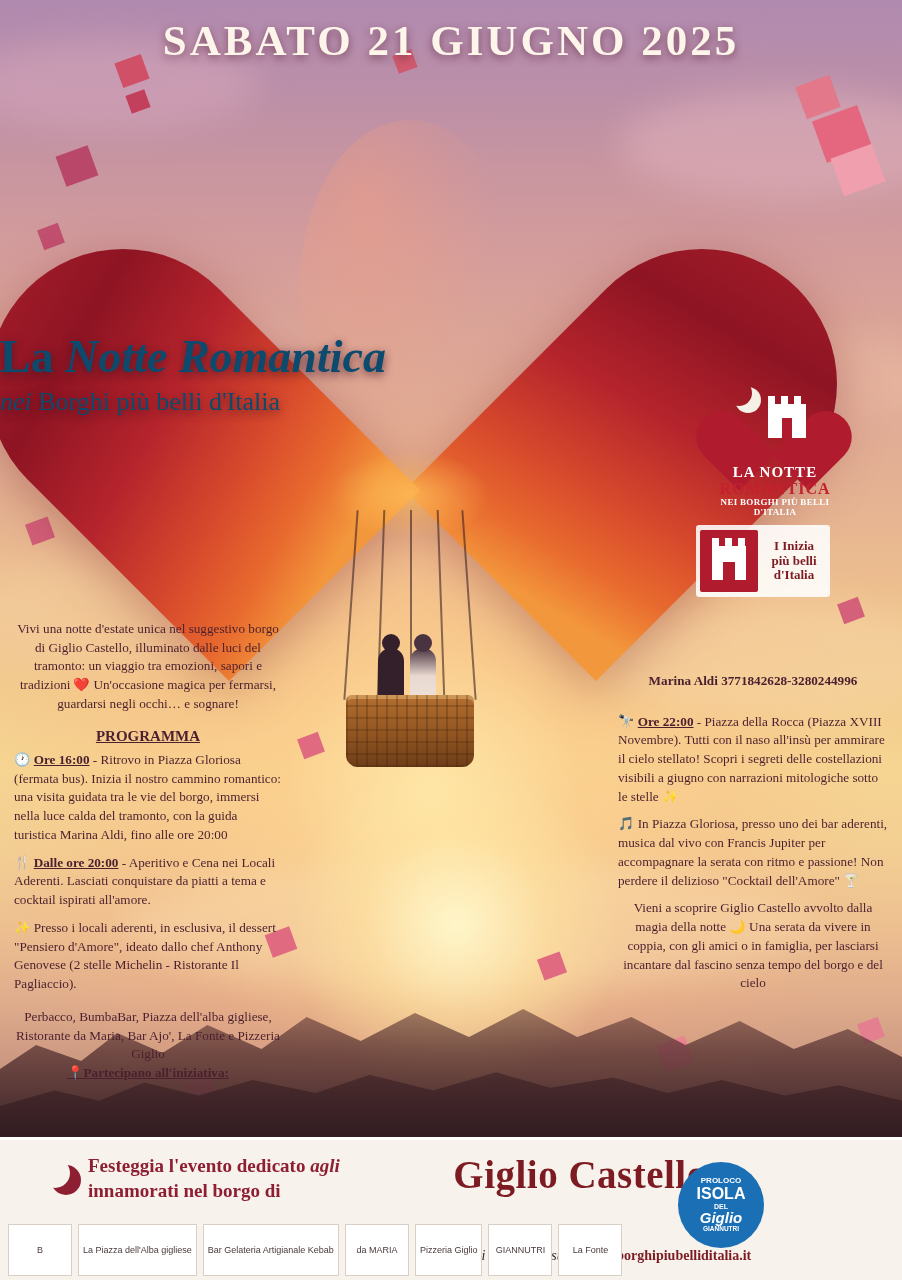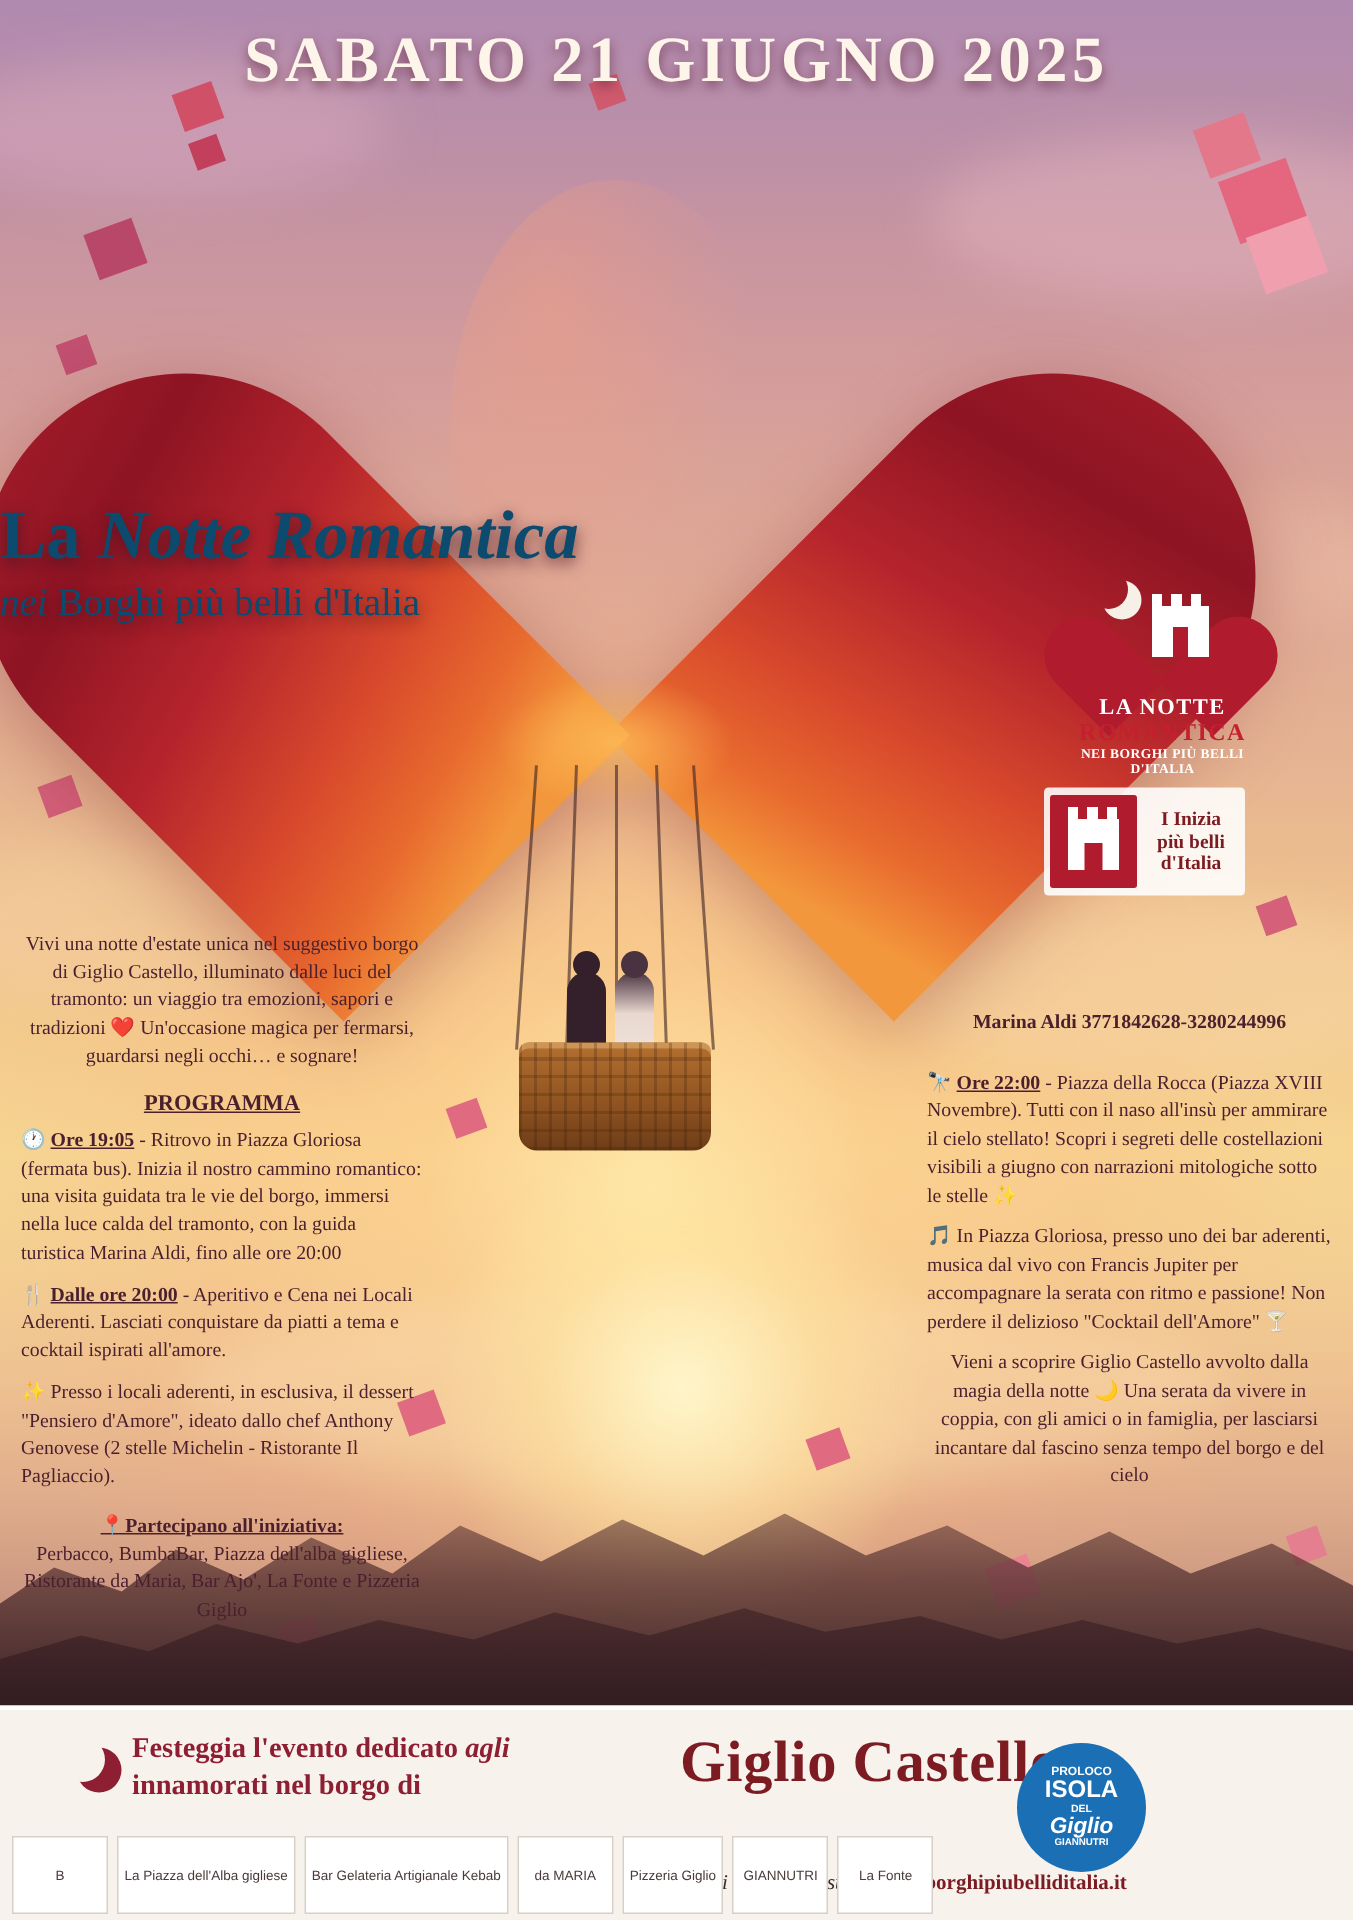--- a/index.html
+++ b/index.html
@@ -484,36 +484,36 @@
       <div>d'Italia</div>
     </div>
   </div>
 
   <div class="copy left-col">
     <div class="intro">Vivi una notte d'estate unica nel suggestivo borgo di Giglio Castello, illuminato dalle luci del tramonto: un viaggio tra emozioni, sapori e tradizioni ❤️ Un'occasione magica per fermarsi, guardarsi negli occhi… e sognare!</div>
     <div class="prog-title">PROGRAMMA</div>
 
     <div class="blk">
       <span>🕐</span>
-      <b><u>Ore 19:05</u></b><span> - Ritrovo in Piazza Gloriosa (fermata bus). Inizia il nostro cammino romantico: una visita guidata tra le vie del borgo, immersi nella luce calda del tramonto, con la guida turistica Marina Aldi, fino alle ore 20:00</span>
+      <b><u>Ore 16:00</u></b><span> - Ritrovo in Piazza Gloriosa (fermata bus). Inizia il nostro cammino romantico: una visita guidata tra le vie del borgo, immersi nella luce calda del tramonto, con la guida turistica Marina Aldi, fino alle ore 20:00</span>
     </div>
 
     <div class="blk">
       <span>🍴</span>
       <b><u>Dalle ore 20:00</u></b><span> - Aperitivo e Cena nei Locali Aderenti. Lasciati conquistare da piatti a tema e cocktail ispirati all'amore.</span>
     </div>
 
     <div class="blk">
       <span>✨</span>
       <span>Presso i locali aderenti, in esclusiva, il dessert "Pensiero d'Amore", ideato dallo chef Anthony Genovese (2 stelle Michelin - Ristorante Il Pagliaccio).</span>
     </div>
 
     <div class="partecipano">
+      <div>Perbacco, BumbaBar, Piazza dell'alba gigliese, Ristorante da Maria, Bar Ajo', La Fonte e Pizzeria Giglio</div>
       <div><b><u>📍Partecipano all'iniziativa:</u></b></div>
-      <div>Perbacco, BumbaBar, Piazza dell'alba gigliese, Ristorante da Maria, Bar Ajo', La Fonte e Pizzeria Giglio</div>
     </div>
   </div>
 
   <div class="copy right-col">
     <div class="info">
       <div><b>Marina Aldi  3771842628-3280244996</b></div>
     </div>
 
     <div class="blk">
       <span>🔭</span>

